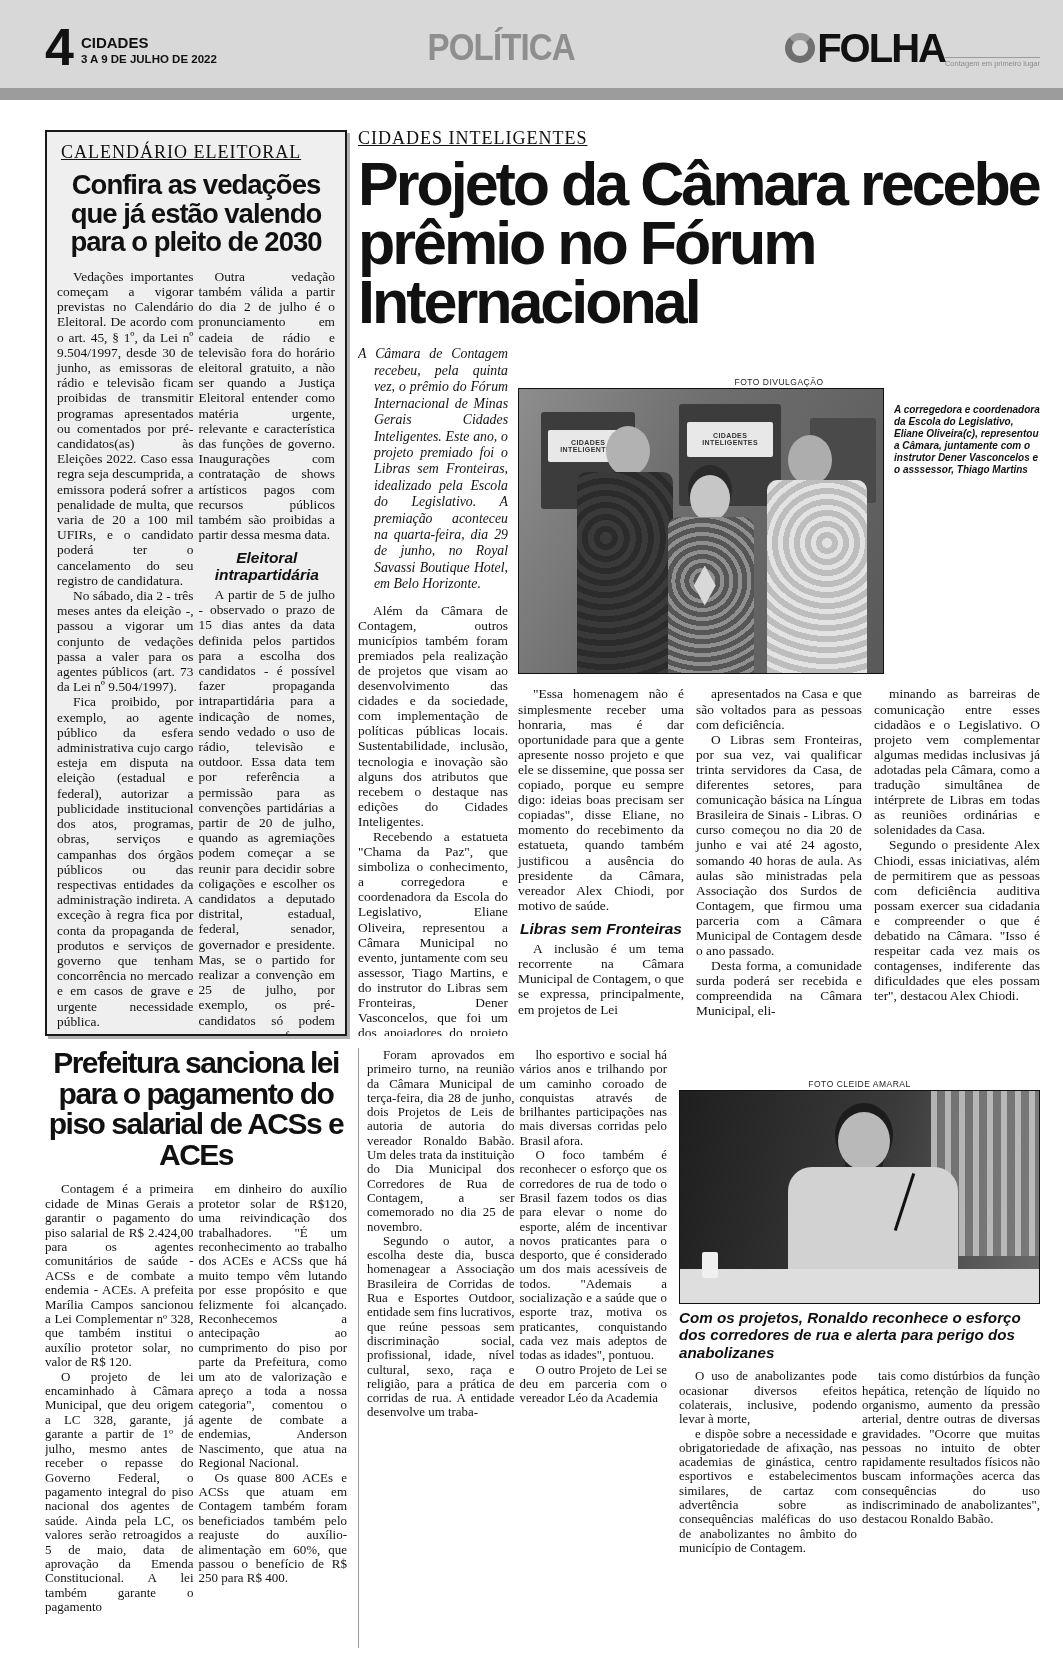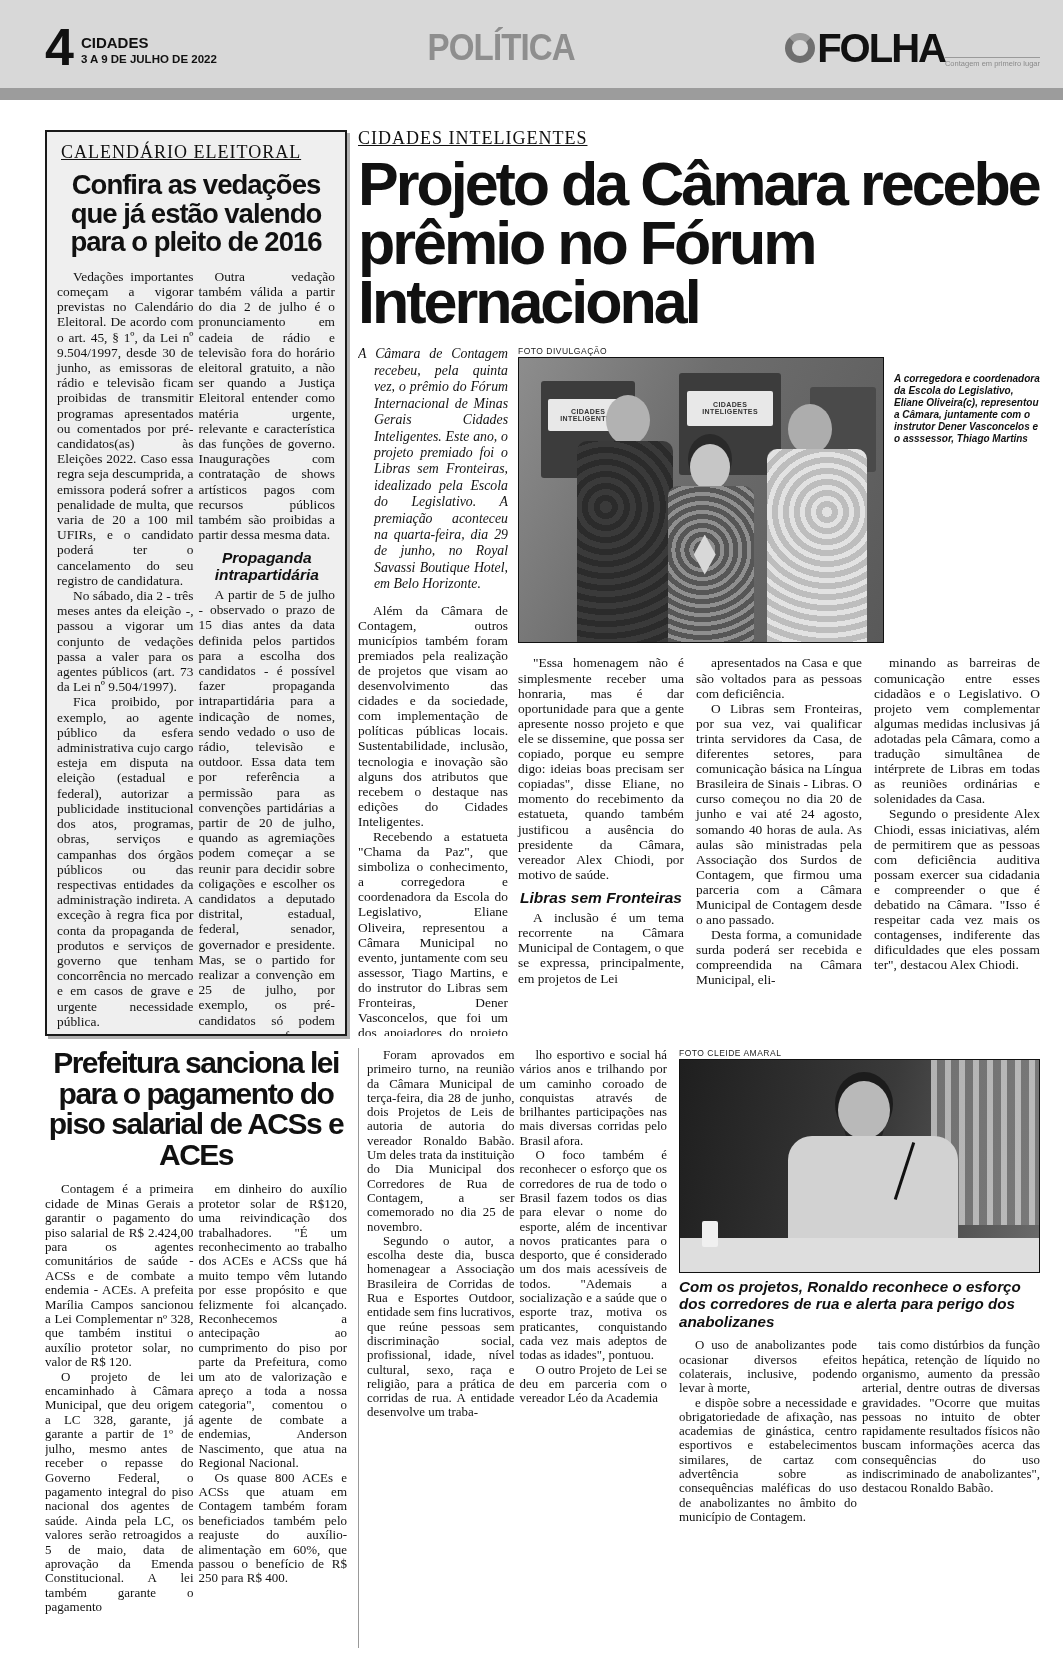--- a/index.html
+++ b/index.html
@@ -47,21 +47,21 @@
   .main-headline { font-family:"Liberation Sans",sans-serif; font-weight:bold; font-size:61px;
     line-height:.97; letter-spacing:-3px; margin-top:6px; }
   .main-body { display:flex; gap:10px; margin-top:14px; }
   .main-col1 { width:150px; flex:none; }
   .main-col1 p, .main-right .col p { font-size:13.4px; line-height:15.1px; text-align:justify; text-indent:15px; }
   .lead { font-style:italic; }
   .lead p { text-indent:-16px !important; padding-left:16px; font-size:13.8px !important; line-height:16.4px !important; }
   .main-col1 .after-lead { margin-top:10px; }
   .main-right { flex:1; min-width:0; }
   .photo-credit { font-family:"Liberation Sans",sans-serif; font-size:8.5px; letter-spacing:.5px;
-    color:#222; text-align:left; margin-bottom:1px; }
+    color:#222; text-align:center; margin-bottom:1px;margin-top:31px; }
   .photo-row { display:flex; gap:10px; }
   .photo-frame { border:1px solid #111; }
   .main-photo { position:relative; width:366px; height:286px; flex:none; overflow:hidden;
     background:linear-gradient(115deg,#8d8d8d 0%,#6e6e6e 40%,#595959 100%); }
   .side-caption { flex:1; padding-top:16px; font-family:"Liberation Sans",sans-serif; font-weight:bold;
     font-style:italic; font-size:10px; line-height:1.2; }
   .main-cols { display:flex; gap:12px; margin-top:12px; }
 
   
   .banner { position:absolute; background:#3c3c3c; border-radius:3px; }
@@ -116,30 +116,30 @@
           <div class="brand-name">FOLHA</div>
         </div>
         <div class="brand-tagline">Contagem em primeiro lugar</div>
       </div>
     </div>
   </div>
   <div class="graybar"></div>
 
   <div class="calendar-box">
     <div class="kicker calendar-kicker">CALENDÁRIO ELEITORAL</div>
-    <div class="calendar-headline">Confira as vedações que já estão valendo para o pleito de 2016</div>
+    <div class="calendar-headline">Confira as vedações que já estão valendo para o pleito de 2030</div>
     <div class="cols">
       <div class="col">
         <p>Vedações importantes começam a vigorar previstas no Calendário Eleitoral. De acordo com o art. 45, § 1º, da Lei nº 9.504/1997, desde 30 de junho, as emissoras de rádio e televisão ficam proibidas de transmitir programas apresentados ou comentados por pré-candidatos(as) às Eleições 2022. Caso essa regra seja descumprida, a emissora poderá sofrer a penalidade de multa, que varia de 20 a 100 mil UFIRs, e o candidato poderá ter o cancelamento do seu registro de candidatura.</p>
         <p>No sábado, dia 2 - três meses antes da eleição -, passou a vigorar um conjunto de vedações passa a valer para os agentes públicos (art. 73 da Lei nº 9.504/1997).</p>
         <p>Fica proibido, por exemplo, ao agente público da esfera administrativa cujo cargo esteja em disputa na eleição (estadual e federal), autorizar a publicidade institucional dos atos, programas, obras, serviços e campanhas dos órgãos públicos ou das respectivas entidades da administração indireta. A exceção à regra fica por conta da propaganda de produtos e serviços de governo que tenham concorrência no mercado e em casos de grave e urgente necessidade pública.</p>
       </div>
       <div class="col">
         <p>Outra vedação também válida a partir do dia 2 de julho é o pronunciamento em cadeia de rádio e televisão fora do horário eleitoral gratuito, a não ser quando a Justiça Eleitoral entender como matéria urgente, relevante e característica das funções de governo. Inaugurações com contratação de shows artísticos pagos com recursos públicos também são proibidas a partir dessa mesma data.</p>
-        <div class="subhead">Propaganda intrapartidária</div>
+        <div class="subhead">Eleitoral intrapartidária</div>
         <p>A partir de 5 de julho - observado o prazo de 15 dias antes da data definida pelos partidos para a escolha dos candidatos - é possível fazer propaganda intrapartidária para a indicação de nomes, sendo vedado o uso de rádio, televisão e outdoor. Essa data tem por referência a permissão para as convenções partidárias a partir de 20 de julho, quando as agremiações podem começar a se reunir para decidir sobre coligações e escolher os candidatos a deputado distrital, estadual, federal, senador, governador e presidente. Mas, se o partido for realizar a convenção em 25 de julho, por exemplo, os pré-candidatos só podem começar a fazer a propaganda intrapartidária no dia 10.</p>
       </div>
     </div>
   </div>
 
   <div class="main-article">
     <div class="kicker">CIDADES INTELIGENTES</div>
     <div class="main-headline">Projeto da Câmara recebe prêmio no Fórum Internacional</div>
 
     <div class="main-body">

